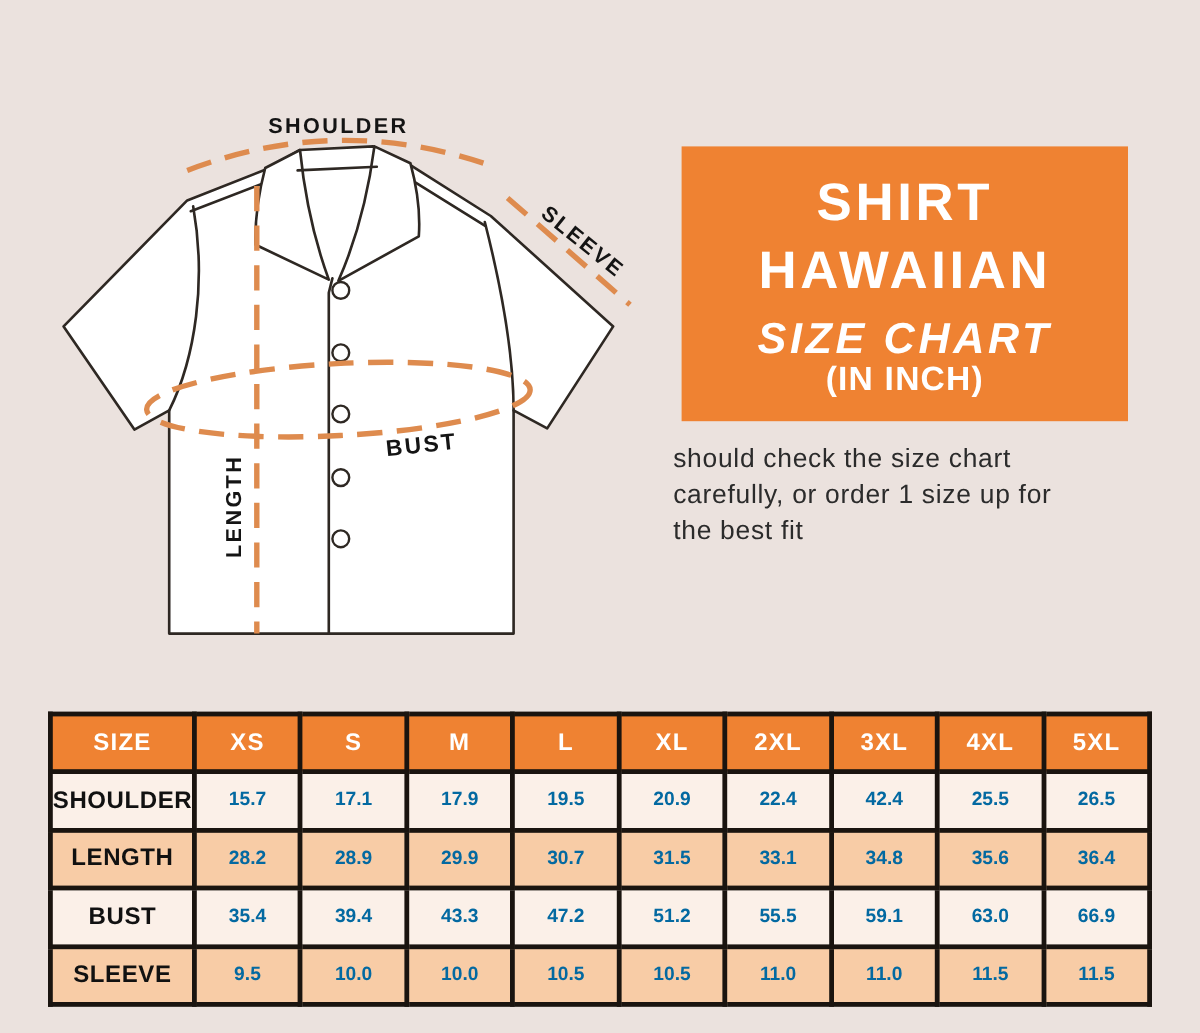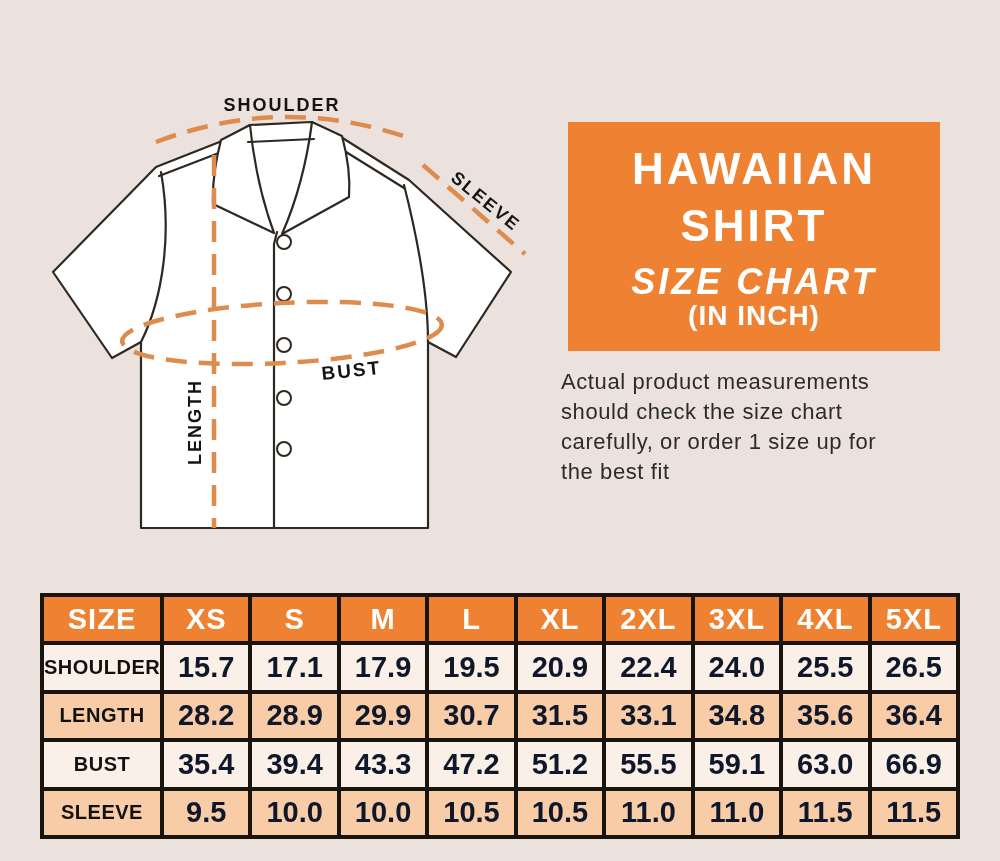--- a/index.html
+++ b/index.html
@@ -36,24 +36,24 @@
   
   table.size-table {
     position: absolute; left: 40px; top: 559px;
     width: 920px; height: 246px;
     border-collapse: collapse; table-layout: fixed;
     text-align: center;
   }
   .size-table th, .size-table td { border: 4px solid #1A140F; padding: 0; }
   .size-table thead th {
     background: #EF8232; color: #FFFFFF;
-    font-size: 29px; font-weight: bold; letter-spacing: 1px; height: 44px;
+    font-size: 20px; font-weight: bold; letter-spacing: 1px; height: 44px;
   }
   .size-table tbody th.rowlabel { font-size: 20px; font-weight: bold; letter-spacing: 0.5px; color: #111111; }
-  .size-table tbody td { font-size: 29px; font-weight: bold; color: #0f172a; }
+  .size-table tbody td { font-size: 16px; font-weight: bold; color: #0369a1; }
   .size-table tr.cream th.rowlabel, .size-table tr.cream td { background: #FBF0E8; }
   .size-table tr.peach th.rowlabel, .size-table tr.peach td { background: #F8CCA6; }
 
   
   .diag-label { font-family: "Liberation Sans", sans-serif; font-weight: bold; fill: #141414; }
 </style>
 </head>
 <body>
 
 <div class="canvas">
@@ -94,28 +94,27 @@
       <ellipse cx="282" cy="299" rx="160" ry="30" transform="rotate(-3 282 299)"></ellipse>
     </g>
 
     <text class="diag-label" x="282" y="77" font-size="18" letter-spacing="2" text-anchor="middle">SHOULDER</text>
     <text class="diag-label" font-size="18" letter-spacing="2" text-anchor="middle" transform="translate(482 172) rotate(39)">SLEEVE</text>
     <text class="diag-label" font-size="19" letter-spacing="2" text-anchor="middle" transform="translate(352 343) rotate(-6)">BUST</text>
     <text class="diag-label" font-size="18" letter-spacing="2" text-anchor="middle" transform="translate(201 388) rotate(-90)">LENGTH</text>
   </svg>
 
   <div class="title-card">
+    <div class="title-big">SHIRT</div>
     <div class="title-big">HAWAIIAN</div>
-    <div class="title-big">SHIRT</div>
     <div class="title-mid">SIZE CHART</div>
     <div class="title-small">(IN INCH)</div>
   </div>
 
   <div class="note">
-    <div>Actual product measurements</div>
     <div>should check the size chart</div>
     <div>carefully, or order 1 size up for</div>
     <div>the best fit</div>
   </div>
 
   <table class="size-table">
     <colgroup>
       <col style="width:120px">
       <col>
         <col>
@@ -143,21 +142,21 @@
       </thead>
       <tbody>
         <tr class="cream">
           <th class="rowlabel">SHOULDER</th>
           <td>15.7</td>
           <td>17.1</td>
           <td>17.9</td>
           <td>19.5</td>
           <td>20.9</td>
           <td>22.4</td>
-          <td>24.0</td>
+          <td>42.4</td>
           <td>25.5</td>
           <td>26.5</td>
         </tr>
         <tr class="peach">
           <th class="rowlabel">LENGTH</th>
           <td>28.2</td>
           <td>28.9</td>
           <td>29.9</td>
           <td>30.7</td>
           <td>31.5</td>

